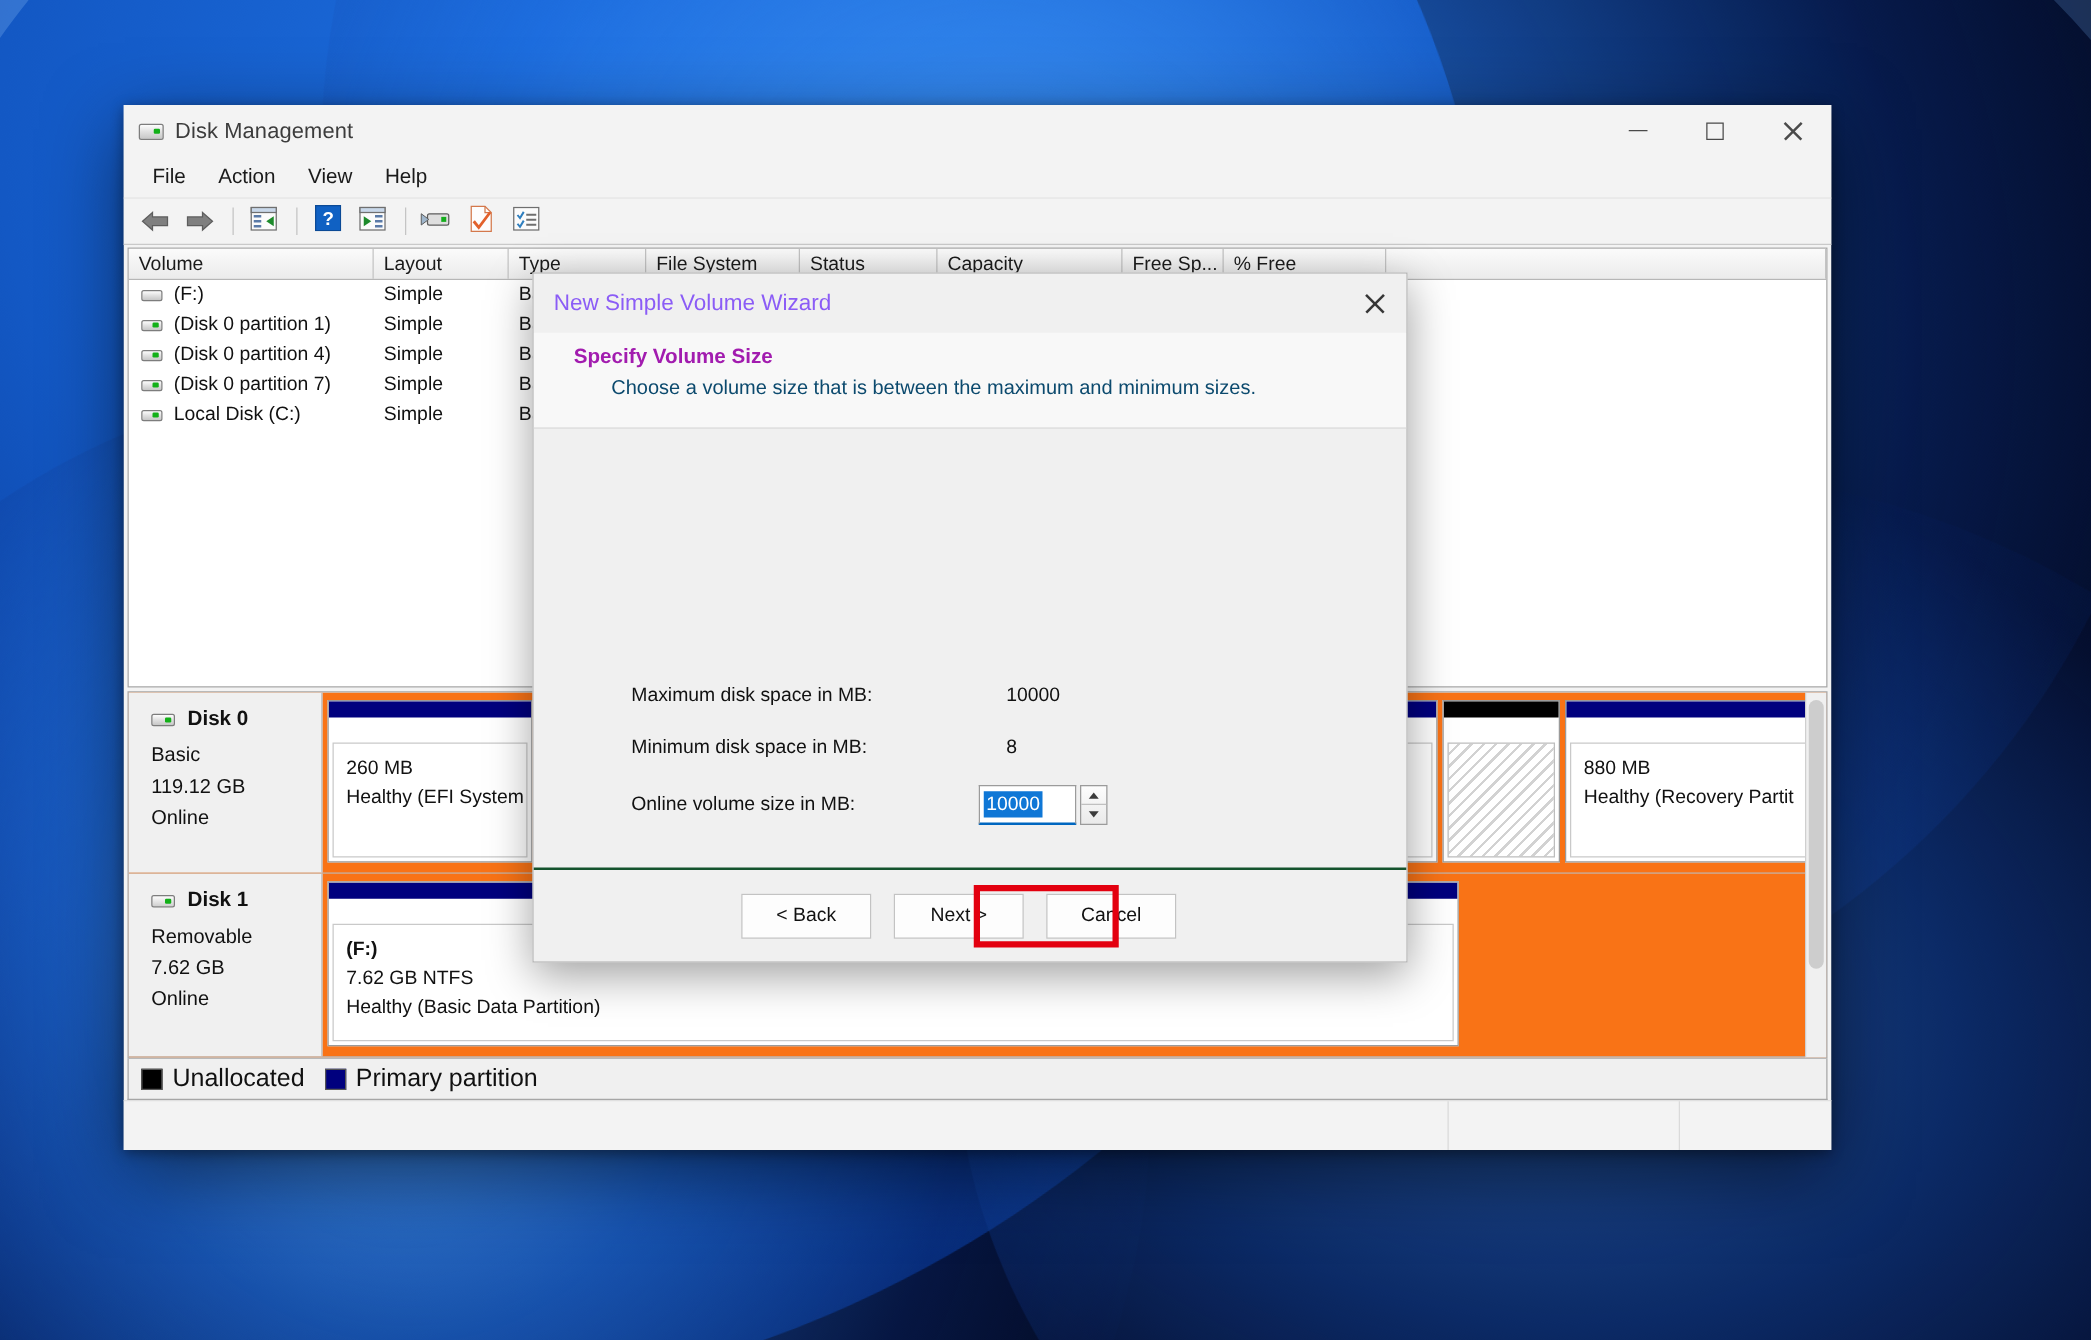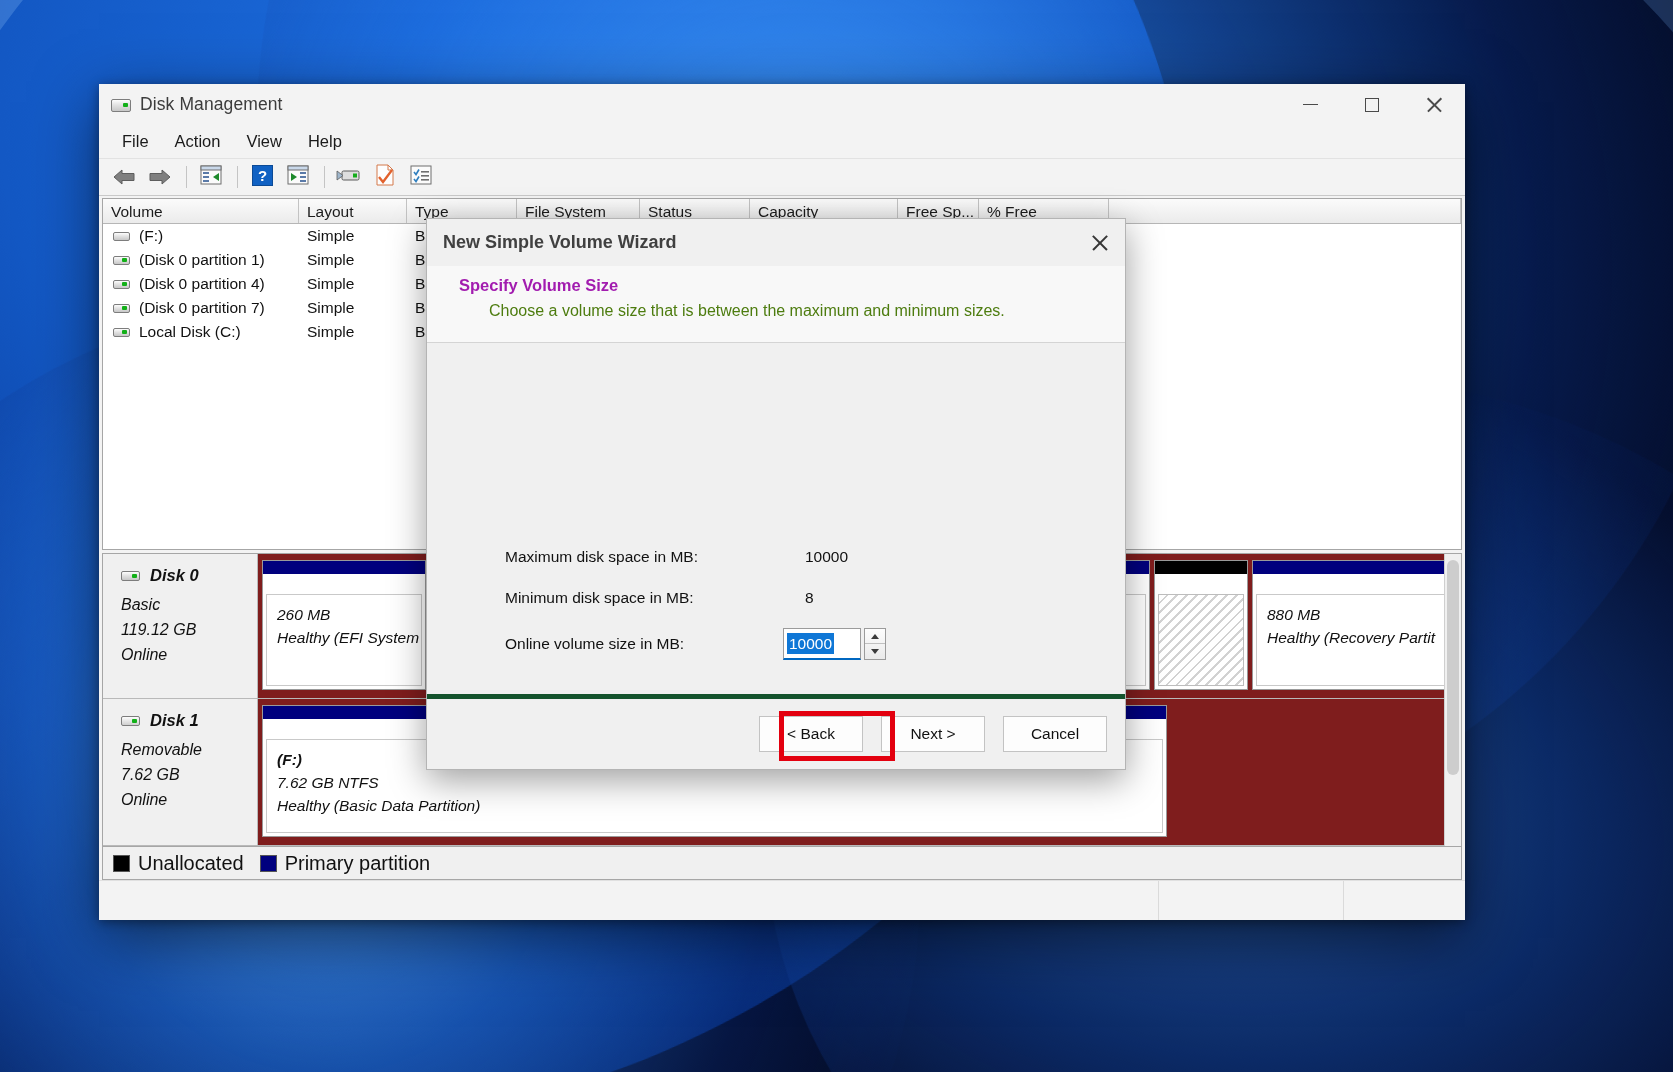--- a/index.html
+++ b/index.html
@@ -192,22 +192,21 @@
     margin: 3px 3px 0 3px;
     background: #f0f0f0;
     border: 1px solid #a6a6a6;
     position: relative;
     overflow: hidden;
     display: flex; flex-direction: column;
   }
   .disk-row {
     display: flex;
     border-bottom: 1px solid #b9b9b9;
-    background: #7f1d1d;
-    font-style: italic;
+    background: #f97316;
   }
   #disk0-row { height: 148px; }
   #disk1-row { height: 150px; }
   .disk-label {
     width: 155px; flex: 0 0 155px;
     border-right: 1px solid #b9b9b9;
     padding: 12px 0 0 18px;
     background: #f0f0f0;
   }
   .disk-label .dl-title {
@@ -298,21 +297,21 @@
     z-index: 30;
   }
   #dlg-titlebar {
     flex: 0 0 47px;
     display: flex; align-items: center;
     background: #f0f0f0;
     padding-left: 16px;
     position: relative;
   }
   #dlg-title {
-    font-size: 18px; color: #404040; font-weight: bold;
+    font-size: 18px; color: #8b5cf6;
   }
   #dlg-close {
     position: absolute; right: 0; top: 0;
     width: 50px; height: 47px;
     display: flex; align-items: center; justify-content: center;
     color: #363636;
   }
   .dlg-x { position: relative; width: 16px; height: 16px; }
   .dlg-x::before, .dlg-x::after {
     content: ""; position: absolute; left: -2px; top: 7px;
@@ -326,21 +325,21 @@
     background: #f8f8f8;
     border-bottom: 1px solid #d4d4d4;
     padding: 10px 0 0 32px;
   }
   #dlg-head h2 {
     margin: 0 0 7px 0;
     font-size: 16.5px; font-weight: bold; color: #a21caf;
   }
   #dlg-head p {
     margin: 0 0 0 30px;
-    font-size: 16px; color: #4d7c0f;
+    font-size: 16px; color: #0c4a6e;
   }
 
   #dlg-body {
     flex: 1 1 auto;
     background: #f0f0f0;
     position: relative;
     padding: 0;
   }
   .frow {
     position: absolute;
@@ -387,22 +386,22 @@
     width: 0; height: 0;
     border-left: 4px solid transparent;
     border-right: 4px solid transparent;
   }
   .caret-up { border-bottom: 5px solid #3b3b3b; }
   .caret-down { border-top: 5px solid #3b3b3b; }
 
   #dlg-footer {
     flex: 0 0 75px;
     background: #f0f0f0;
-    border-top: 5px solid #14532d;
-    display: flex; align-items: center; justify-content: flex-end;
+    border-top: 2px solid #14532d;
+    display: flex; align-items: center; justify-content: center;
     padding-right: 18px;
     gap: 18px;
     position: relative;
   }
   .dlg-btn {
     width: 104px; height: 36px;
     background: #fdfdfd;
     border: 1px solid #c3c3c3;
     font-size: 15.5px; color: #111;
     display: flex; align-items: center; justify-content: center;

